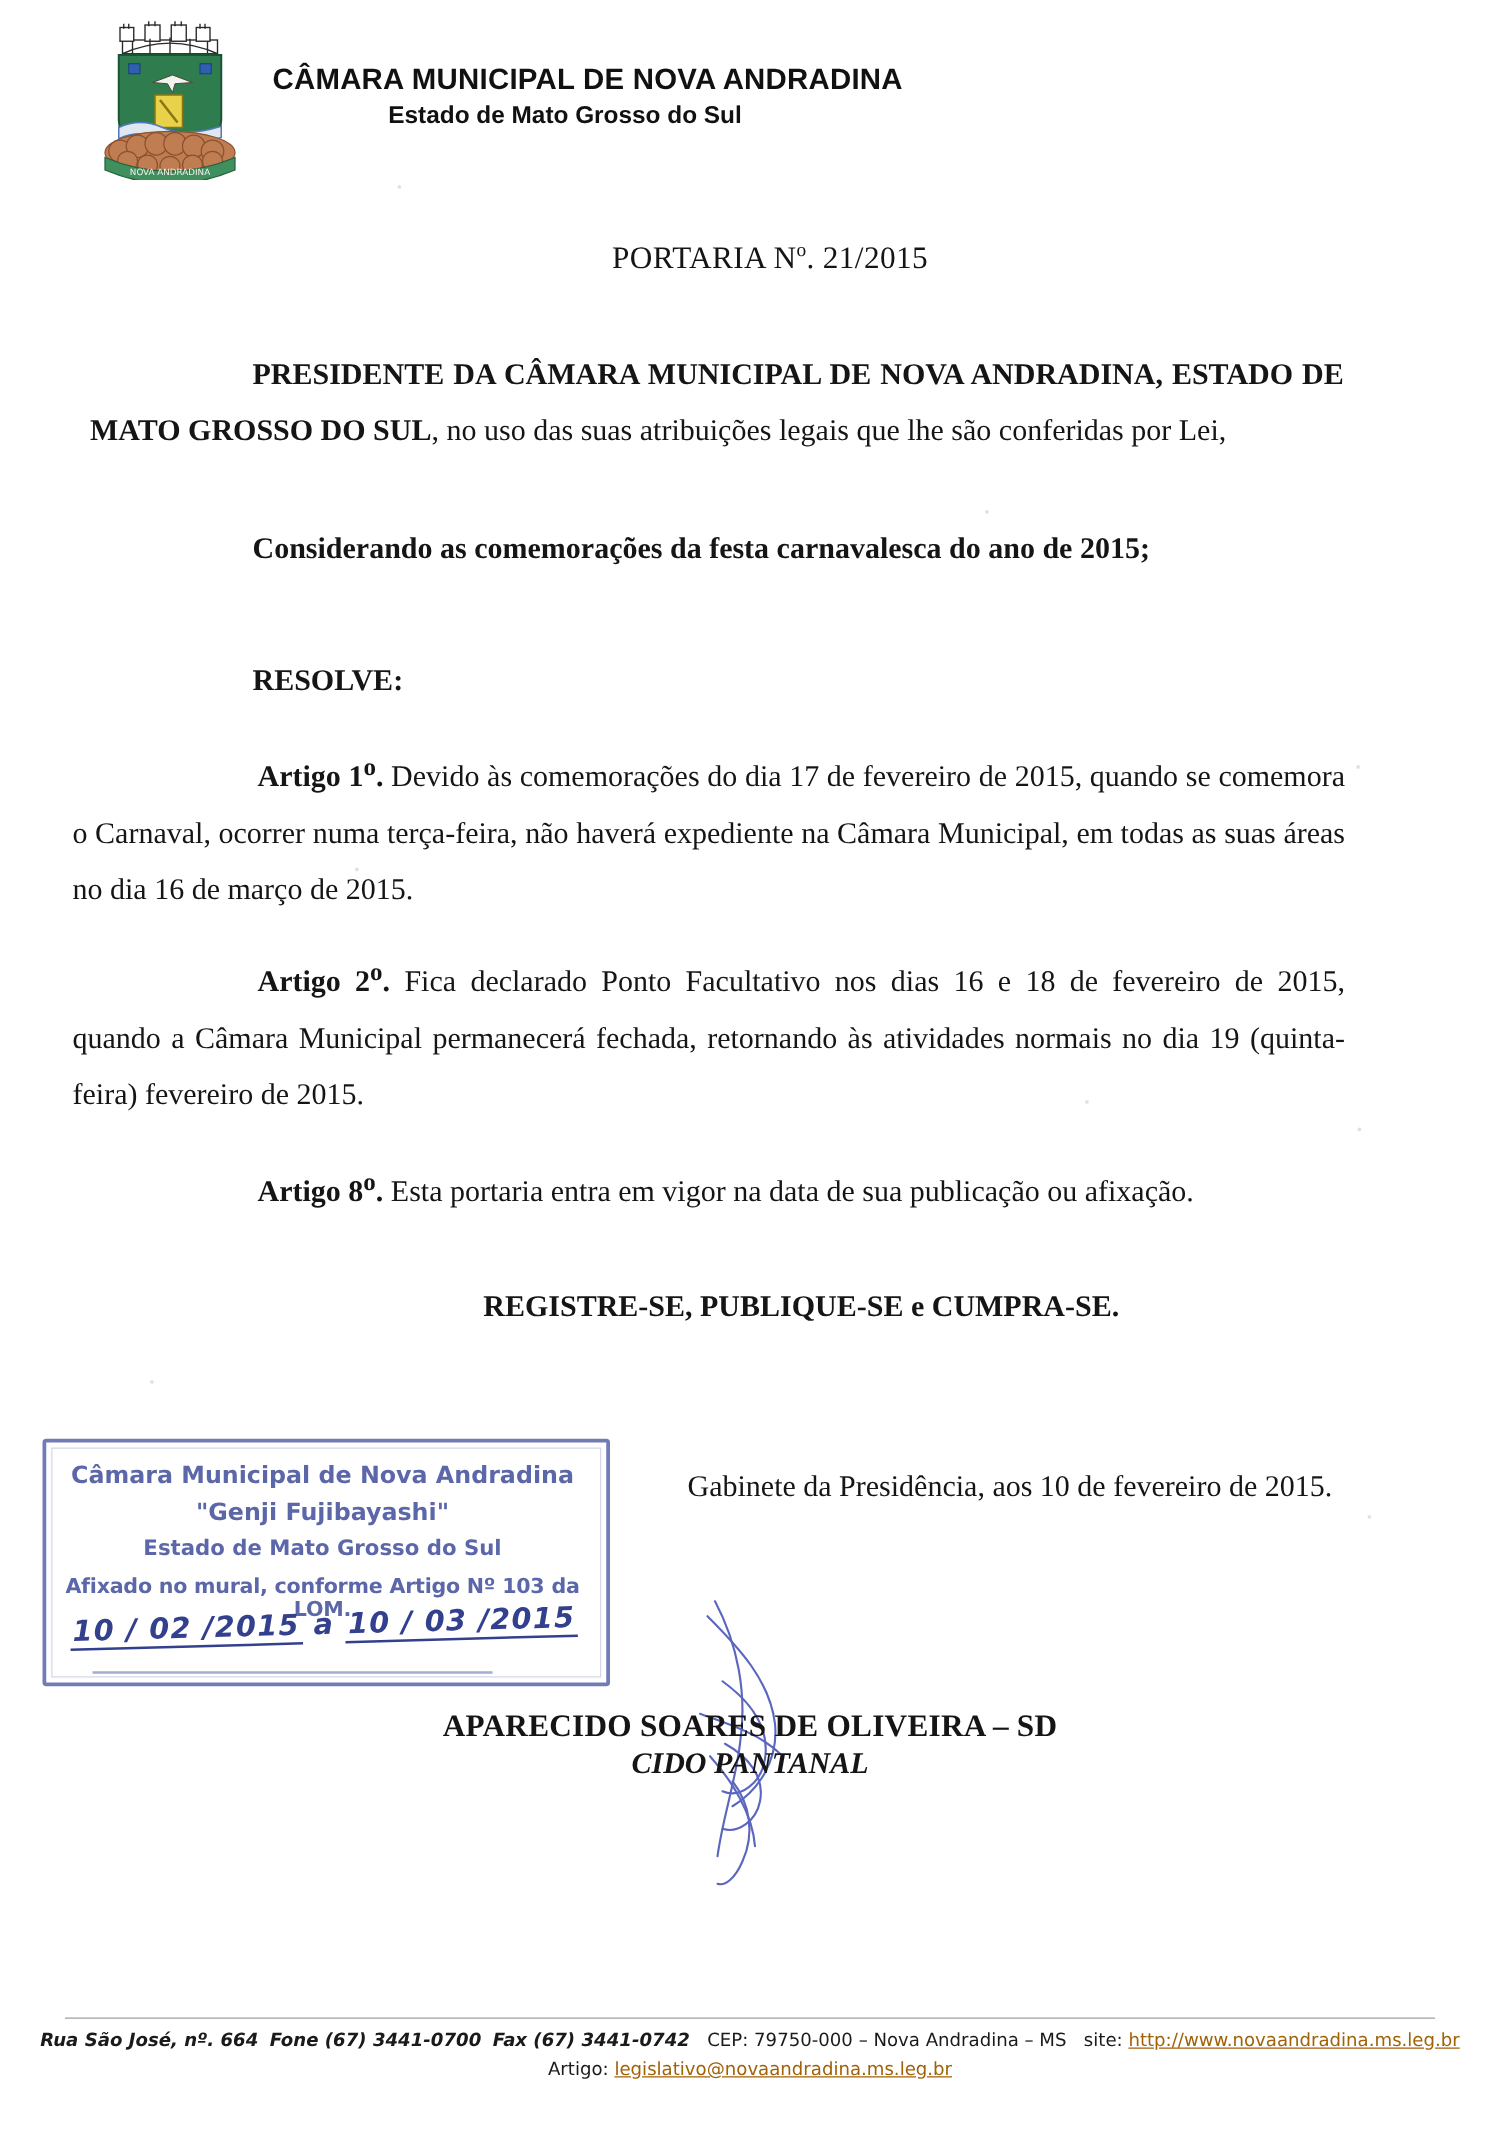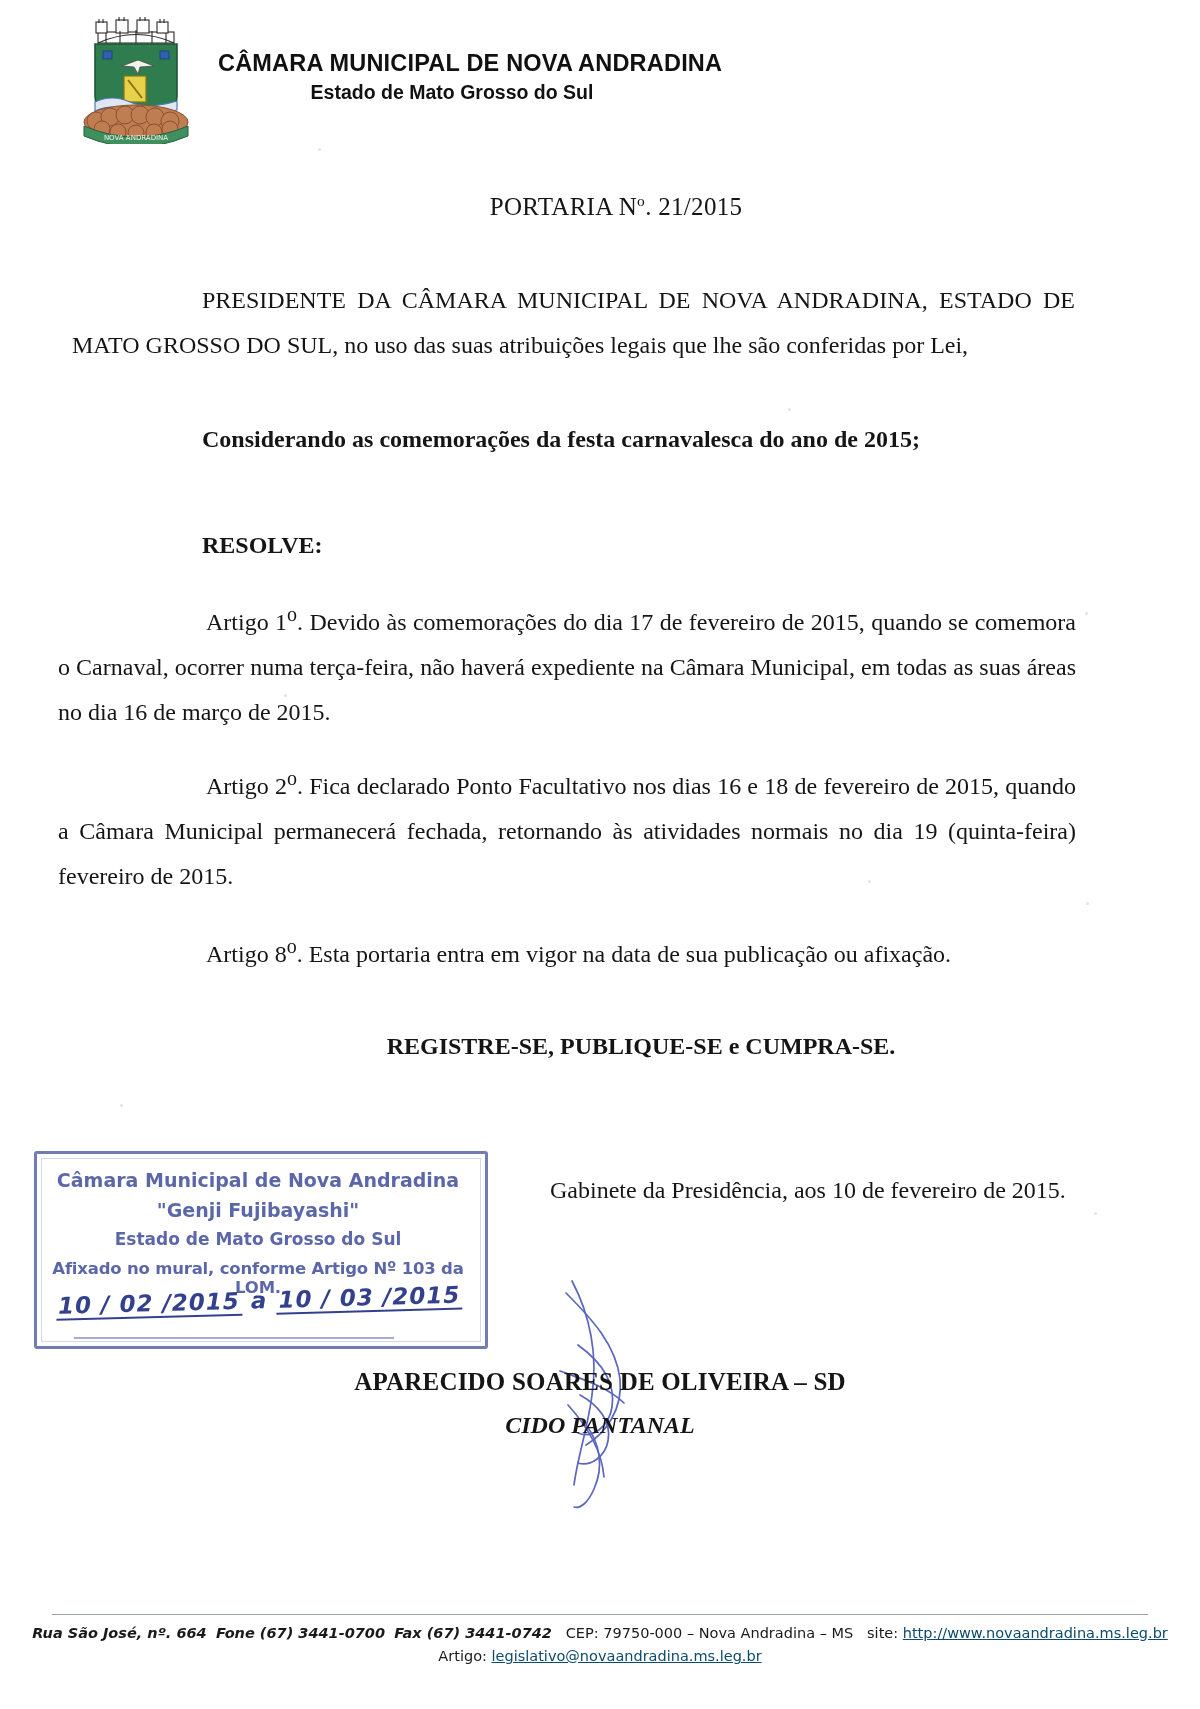--- a/index.html
+++ b/index.html
@@ -77,21 +77,21 @@
     vertical-align: super;
   }
 
   .para {
     position: absolute;
     font-size: 24px;
     line-height: 45px;
     text-align: justify;
     text-justify: inter-word;
   }
-  .bold { font-weight: normal; }
+  .bold { font-weight: bold; }
 
   #p-preamble {
     left: 72px;
     top: 278px;
     width: 1003px;
   }
   #p-preamble .indent { padding-left: 130px; }
 
   #p-considerando {
     left: 72px;
@@ -239,21 +239,21 @@
   }
   .sign-name {
     font-size: 25px;
     font-weight: bold;
     letter-spacing: 0.2px;
   }
   .sign-nick {
     font-size: 24px;
     font-weight: bold;
     font-style: italic;
-    margin-top: 16px;
+    margin-top: 2px;
     text-align: center;
   }
   .sign-role {
     font-size: 23px;
     margin-top: 4px;
   }
 
   
   .footer-rule {
     position: absolute;
@@ -269,21 +269,21 @@
     top: 1622px;
     width: 1200px;
     text-align: center;
     font-family: "DejaVu Sans", "Liberation Sans", sans-serif;
     font-size: 14.5px;
     color: #1a1a1a;
     line-height: 22px;
   }
   .footer .fbi { font-weight: bold; font-style: italic; }
   .footer .link {
-    color: #0c4a6e;
+    color: #a16207;
     text-decoration: underline;
   }
   .footer-line2 { margin-top: 1px; }
 
   
   .speck {
     position: absolute;
     background: #c9c9c9;
     border-radius: 50%;
     opacity: 0.55;

